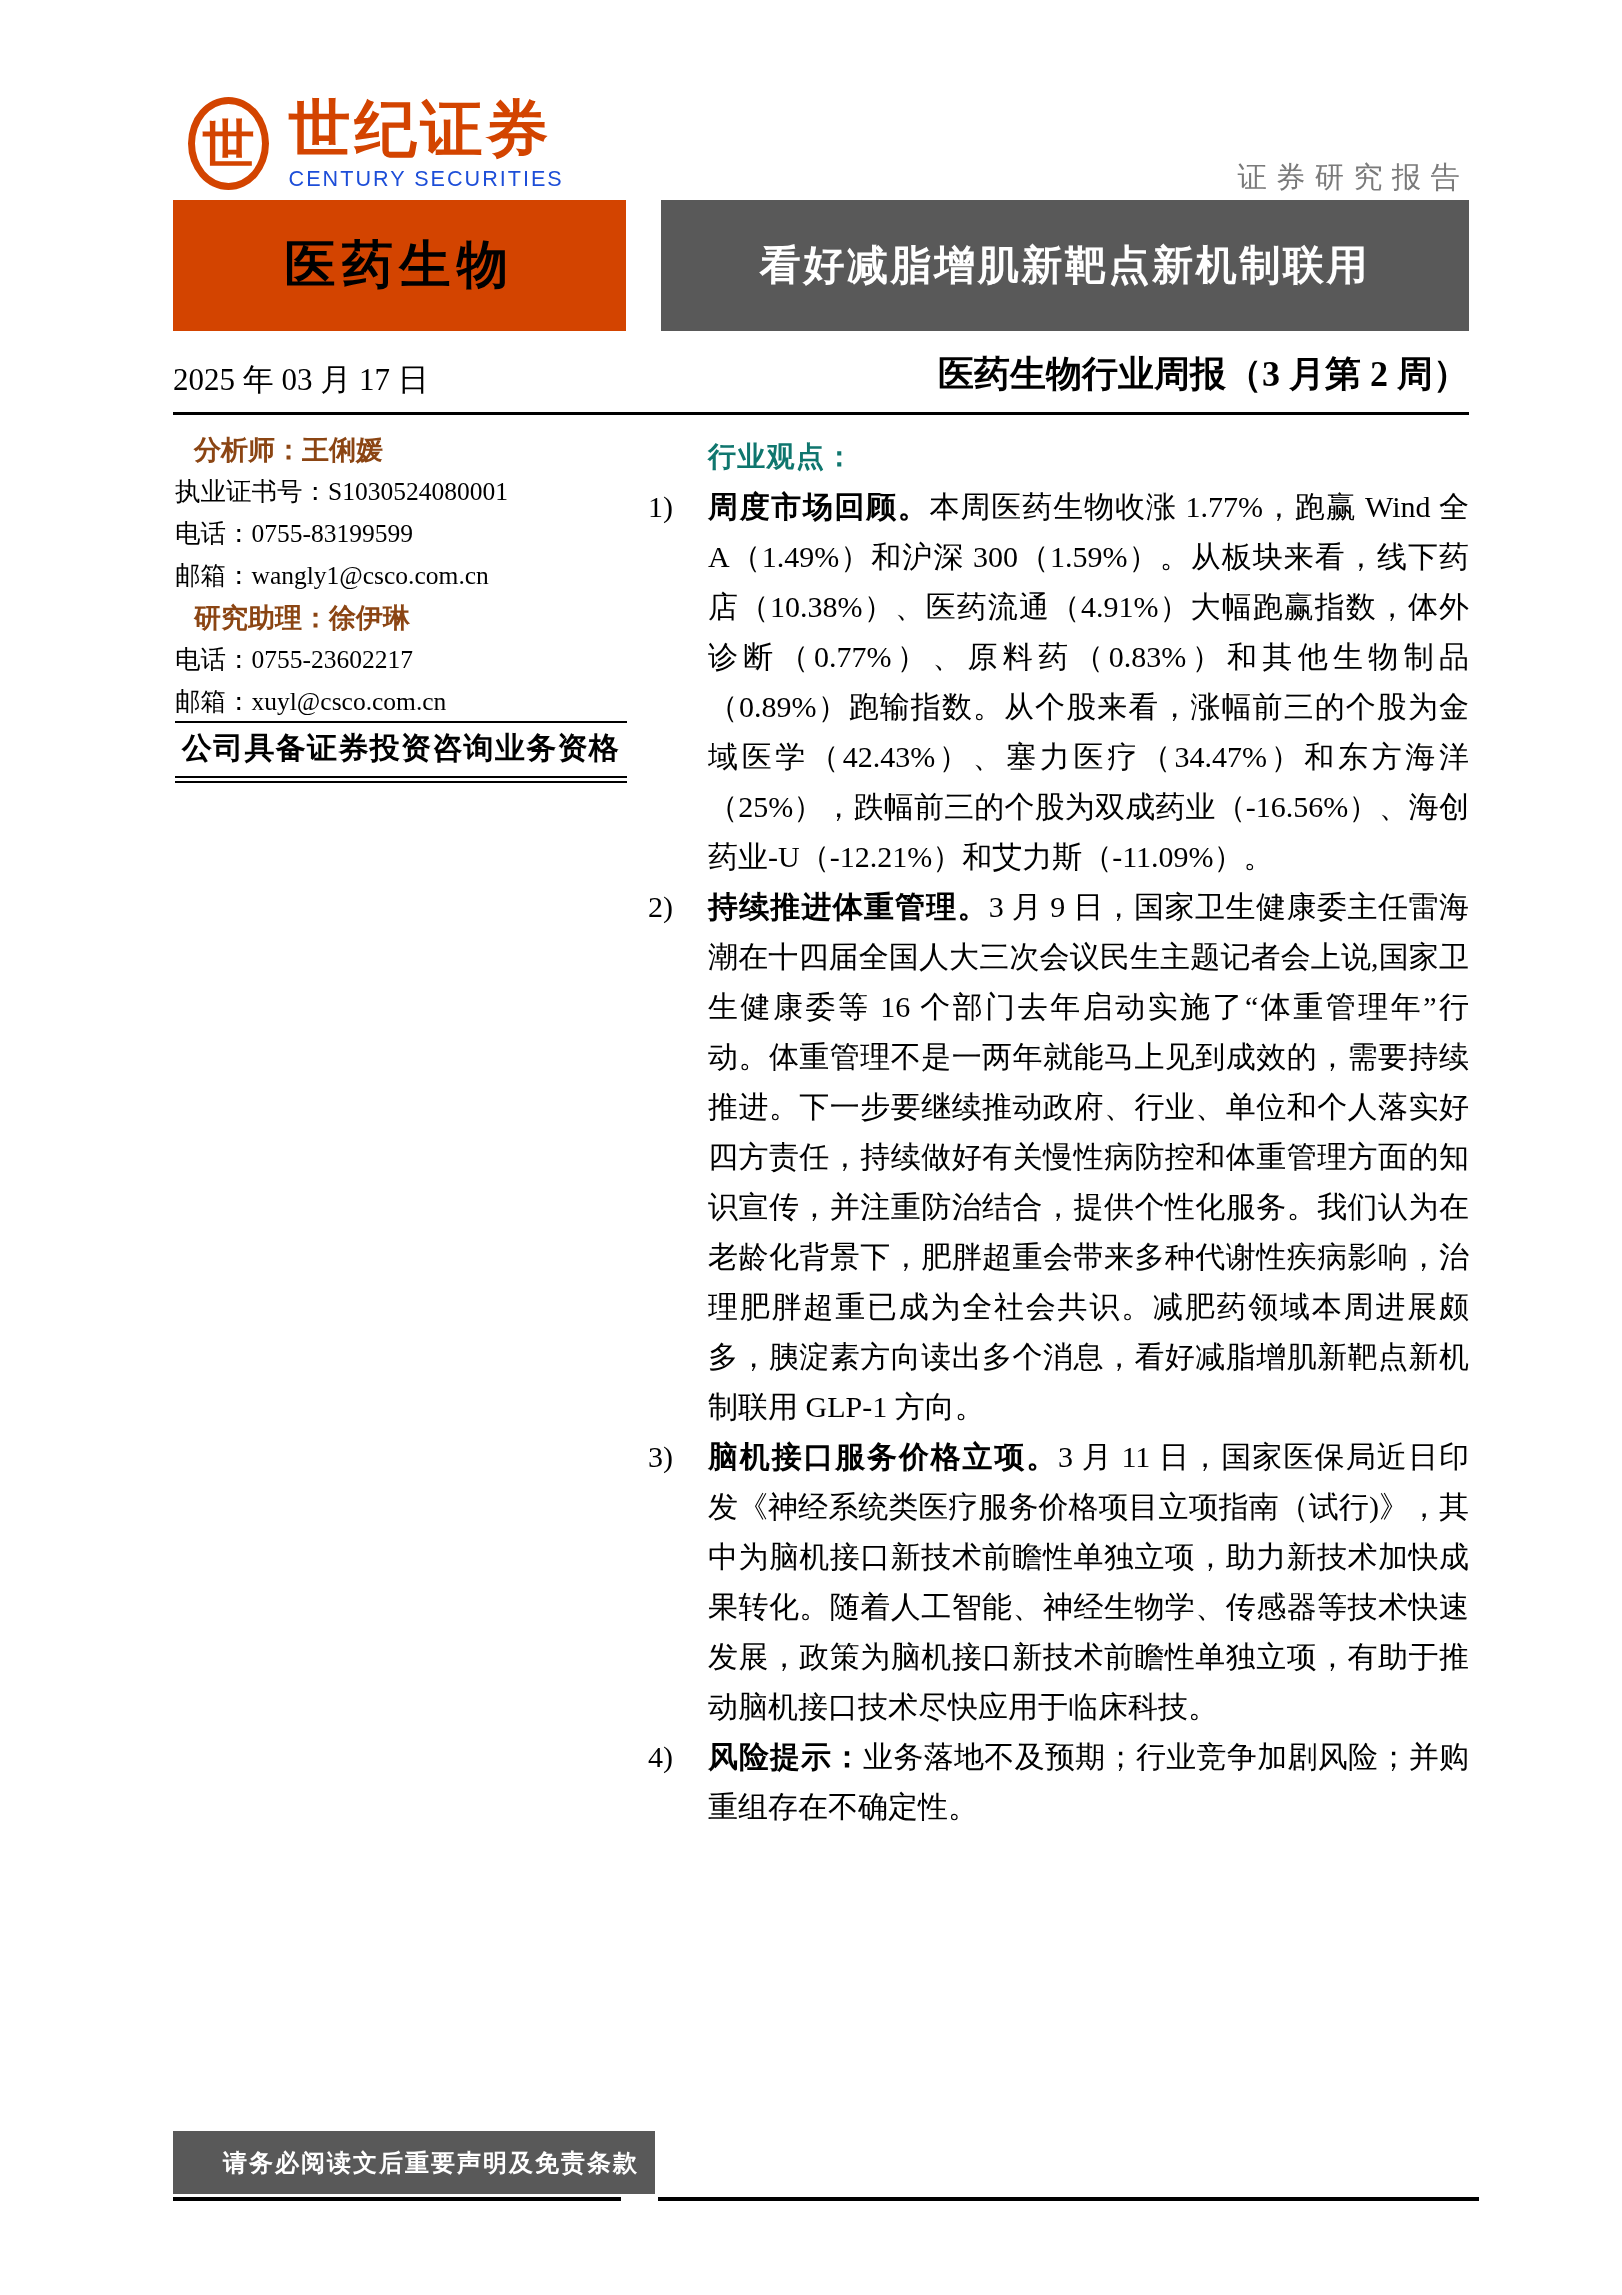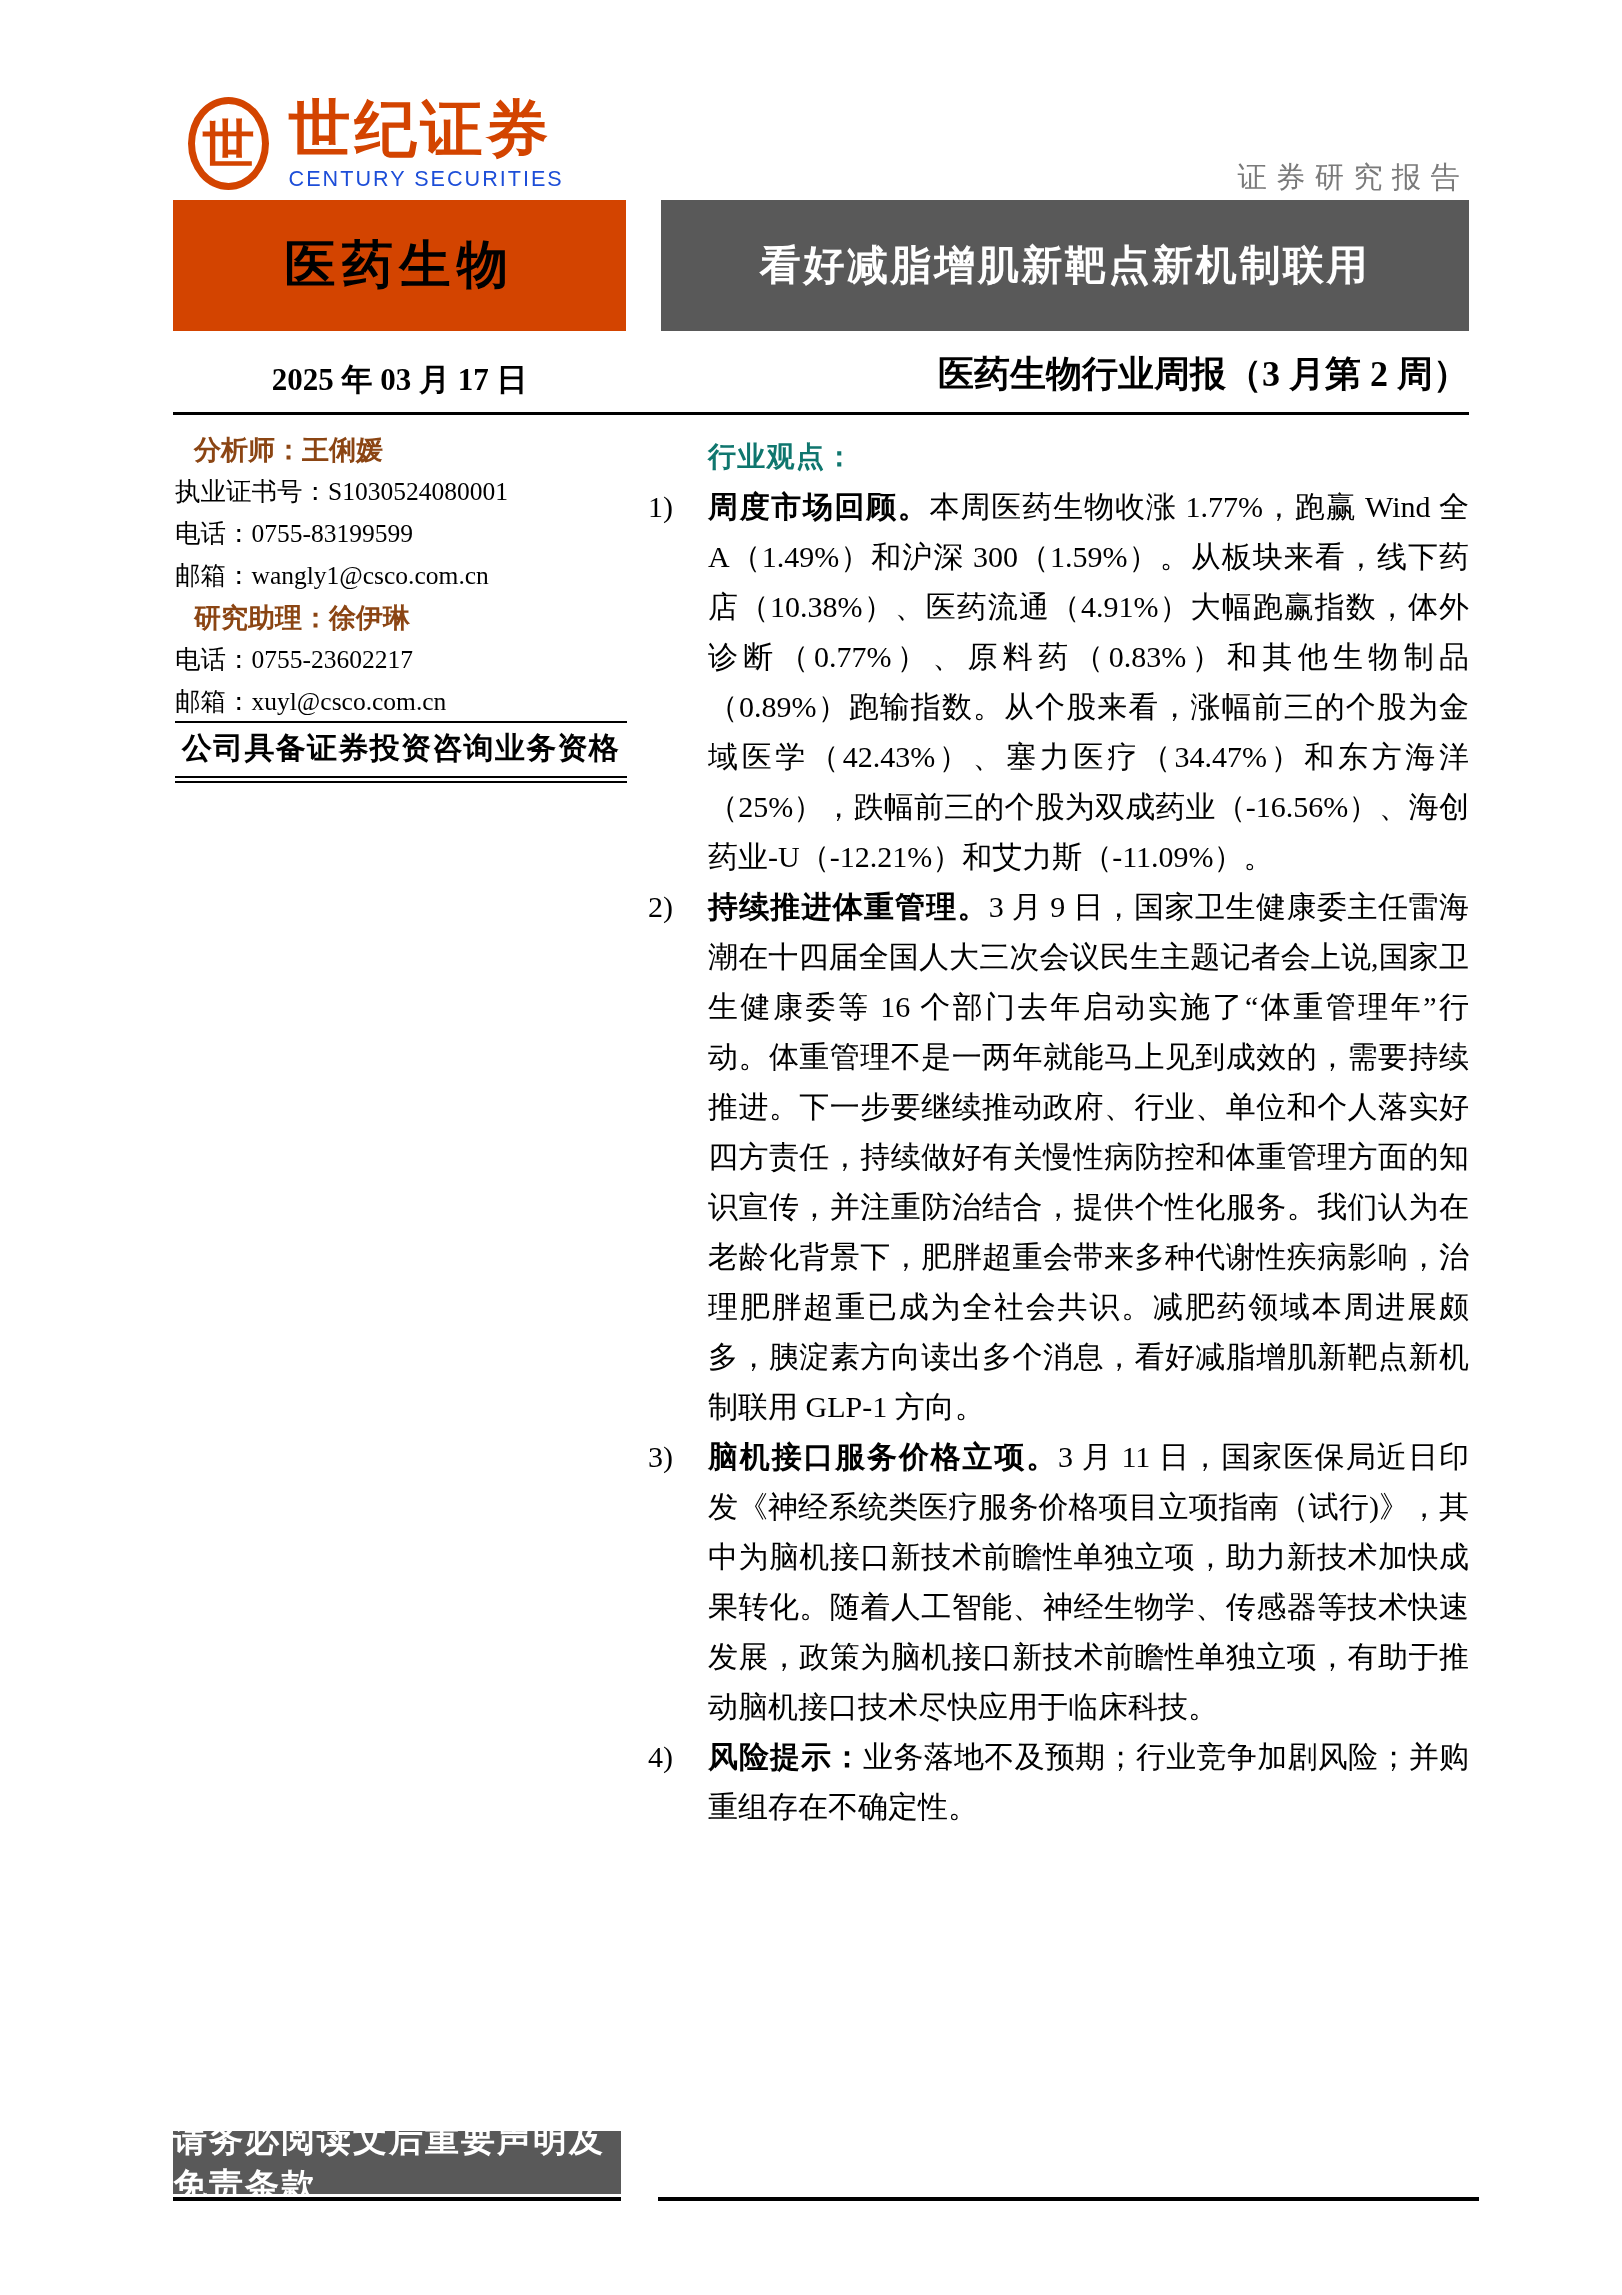--- a/index.html
+++ b/index.html
@@ -44,21 +44,21 @@
   }
   .headline-box {
     position:absolute; left:661px; top:200px; width:808px; height:131px;
     background:#595959; color:#fff;
     display:flex; align-items:center; justify-content:center;
     font-size:41px; font-weight:bold; letter-spacing:2.6px;
     font-family:"Liberation Sans","DejaVu Sans",sans-serif;
   }
   .date-line {
     position:absolute; left:173px; top:359px; width:453px;
-    text-align:center; font-size:31px;font-weight:bold;
+    font-size:31px;
   }
   .series-line {
     position:absolute; right:154px; top:350px; width:808px;
     text-align:right; font-size:36px; font-weight:bold;
   }
   .top-rule { position:absolute; left:173px; top:412px; width:1296px; height:2.6px; background:#000; }
   
   .left-col { position:absolute; left:175px; top:429px; width:453px; }
   .an-row { font-size:25.5px; line-height:42px; height:42px; white-space:nowrap; }
   .an-row.hl { color:#8B4513; font-weight:bold; font-size:27px;margin-left:19px; }
@@ -79,22 +79,23 @@
   .item .itext {
     flex:1; font-size:30px; line-height:50px; text-align:justify;
     text-justify:inter-character;
   }
   .item .itext b { letter-spacing:0.7px; }
   
   .footer-box {
     position:absolute; left:173px; top:2131px; width:448px; height:63px;
     background:#595959; color:#fff;
     display:flex; align-items:center; justify-content:center;
-    font-size:34px; font-weight:bold; letter-spacing:2px;
+    font-size:24px; font-weight:bold; letter-spacing:2px;
     font-family:"Liberation Sans","DejaVu Sans",sans-serif;
+    padding-left:34px;
   }
   .footer-rule-left  { position:absolute; left:173px;  top:2197px; width:448px;  height:3.9px; background:#000; }
   .footer-rule-right { position:absolute; left:658px; top:2197px; width:821px; height:3.9px; background:#000; }
 </style>
 </head>
 <body>
 
 <div class="page">
 
   <div class="report-label">证券研究报告</div>

